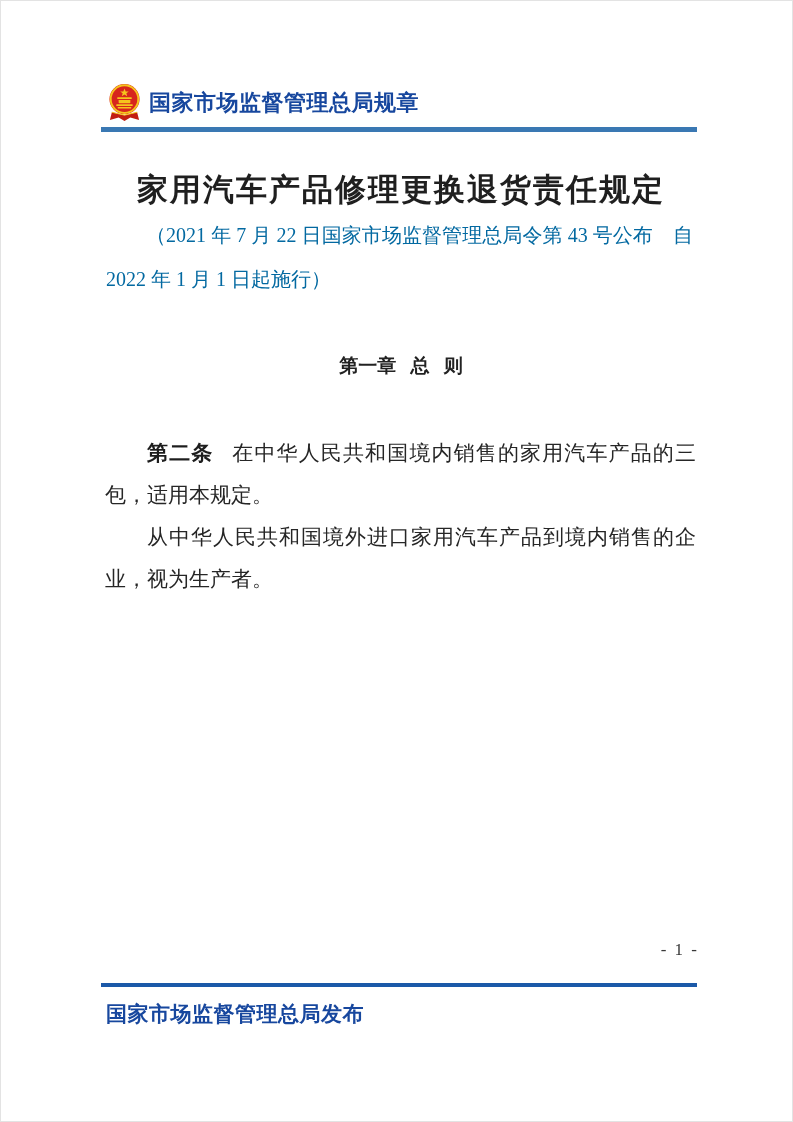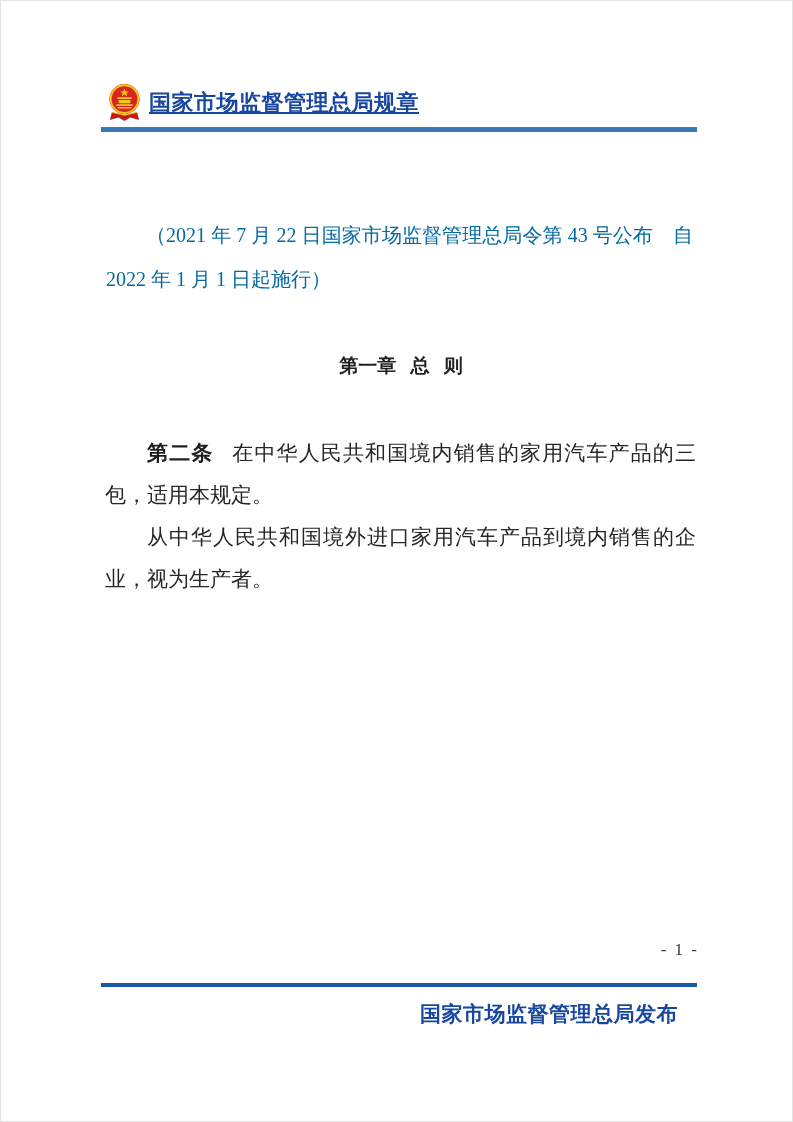--- a/index.html
+++ b/index.html
@@ -25,21 +25,20 @@
     gap: 7px;
   }
   .emblem { width: 35px; height: 39px; display: block; }
   .header-label {
     font-family: "Liberation Sans", "DejaVu Sans", sans-serif;
     font-size: 22px;
     font-weight: bold;
     color: #17479e;
     letter-spacing: 0.5px;
     white-space: nowrap;
-    text-decoration: underline;
   }
   .rule-top {
     position: absolute;
     top: 126px;
     left: 100px;
     width: 596px;
     height: 5px;
     background: #3a78b3;
   }
   
@@ -116,21 +115,20 @@
     left: 100px;
     width: 596px;
     height: 4px;
     background: #1b59a8;
   }
   .publisher {
     position: absolute;
     top: 999px;
     left: 105px;
     width: 572px;
-    text-align: right;
     font-family: "Liberation Sans", "DejaVu Sans", sans-serif;
     font-size: 21px;
     font-weight: bold;
     color: #17479e;
     letter-spacing: 0.5px;
   }
 </style>
 </head>
 <body>
 
@@ -145,20 +143,21 @@
       <rect x="12" y="17.5" width="12" height="3.2" rx="0.5" fill="#f5c51d"></rect>
       <rect x="9.5" y="21.8" width="17" height="1.8" rx="0.5" fill="#f5c51d"></rect>
       <rect x="11" y="24.5" width="14" height="1.6" rx="0.5" fill="#f5c51d"></rect>
       <path d="M5 30 L18 33 L31 30 L33 38 L24 35.5 L18 39 L12 35.5 L3 38 Z" fill="#c21d12"></path>
       <path d="M5 30 L18 33 L31 30" fill="none" stroke="#f5c51d" stroke-width="1"></path>
     </svg>
     <span class="header-label">国家市场监督管理总局规章</span>
   </div>
   <div class="rule-top"></div>
 
+  <div class="doc-title">家用汽车产品修理更换退货责任规定</div>
   <div class="promulgation-note">（2021 年 7 月 22 日国家市场监督管理总局令第 43 号公布　自 2022 年 1 月 1 日起施行）</div>
 
   <div class="chapter-heading">第一章 总 则</div>
 
   <div class="body-text">
     <p class="para"><span class="article-label">第二条</span><span>在中华人民共和国境内销售的家用汽车产品的三包，适用本规定。</span></p>
     <p class="para"><span class="article-label"></span><span>从中华人民共和国境外进口家用汽车产品到境内销售的企业，视为生产者。</span></p>
   </div>
 
   <div class="page-number">- 1 -</div>

